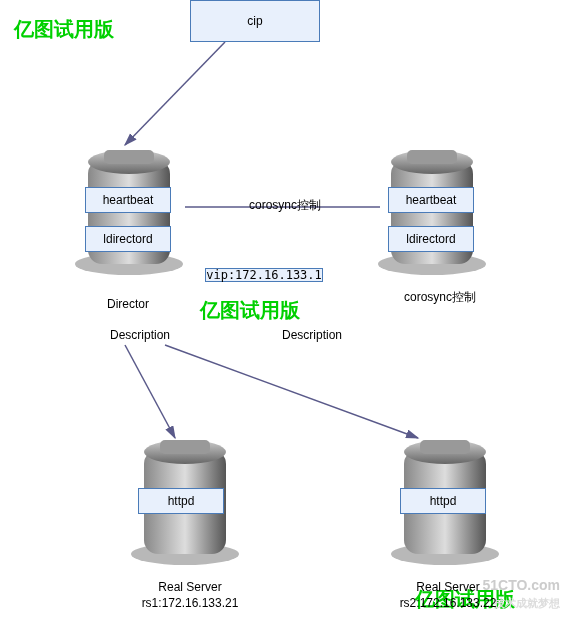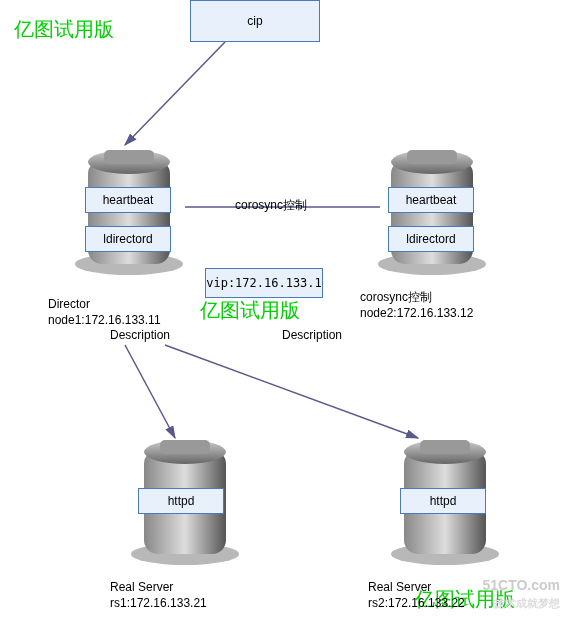--- a/index.html
+++ b/index.html
@@ -1,19 +1,19 @@
 <!DOCTYPE html>
 <html><head>
 <meta charset="utf-8">
 <style>
   * { box-sizing: border-box; margin: 0; padding: 0; }
   body { width: 566px; height: 621px; position: relative; font-family: Arial, sans-serif; font-size: 12px; background: #fff; overflow: hidden; }
   .box { position: absolute; border: 1px solid #4a7bb8; background: #e8f0fc; display: flex; align-items: center; justify-content: center; text-align: center; padding: 0; }
-  .label { position: absolute; text-align: left; color: #000; font-size: 12px; line-height: 1.3; }
-  .watermark { position: absolute; color: #00d000; font-size: 20px; font-family: "SimSun", serif; font-weight: normal; }
+  .label { position: absolute; text-align: center; color: #000; font-size: 12px; line-height: 1.3; }
+  .watermark { position: absolute; color: #00d000; font-size: 20px; font-family: "SimSun", serif; font-weight: bold; }
   .wm-gray { position: absolute; font-family: Arial, sans-serif; font-size: 14px; font-weight: bold; color: #ccc; }
   svg.arrows { position: absolute; top:0; left:0; width:566px; height:621px; pointer-events:none; }
 </style>
 </head>
 <body>
 
 <div class="watermark" style="left:14px; top:16px;">亿图试用版</div>
 <div class="watermark" style="left:200px; top:297px;">亿图试用版</div>
 <div class="watermark" style="left:415px; top:586px;">亿图试用版</div>
 <div class="wm-gray" style="right:6px; bottom:28px;">51CTO.com</div>
@@ -57,43 +57,41 @@
   <rect x="32" y="8" width="50" height="14" rx="5" fill="#999"></rect>
 </svg>
 <div class="box" style="left:85px; top:187px; width:86px; height:26px;">
     <span>heartbeat</span>
   </div>
 <div class="box" style="left:85px; top:226px; width:86px; height:26px;">
     <span>ldirectord</span>
   </div>
 <div class="label" style="left:48px; top:290px; width:160px;margin-top:7px;">
   <span>Director</span><br>
-  <span>node1:172.16.133.11</span>
 </div>
 
 <svg style="position:absolute; left:375px; top:142px;" width="115" height="135">
   <ellipse cx="57" cy="122" rx="54" ry="11" fill="#333" opacity="0.35"></ellipse>
   <rect x="16" y="18" width="82" height="104" rx="14" fill="url(#g1)"></rect>
   <ellipse cx="57" cy="20" rx="41" ry="12" fill="url(#g2)"></ellipse>
   <rect x="32" y="8" width="50" height="14" rx="5" fill="#999"></rect>
 </svg>
 <div class="box" style="left:388px; top:187px; width:86px; height:26px;">
     <span>heartbeat</span>
   </div>
 <div class="box" style="left:388px; top:226px; width:86px; height:26px;">
     <span>ldirectord</span>
   </div>
 <div class="label" style="left:360px; top:290px; width:160px;">
   <span>corosync控制</span><br>
-  <span>node2:172.16.133.12</span>
 </div>
 
 <div class="label" style="left:235px; top:198px; width:100px;">corosync控制</div>
 
-<div class="box" style="left:205px; top:268px; width:118px; height:30px; font-family:monospace;">
+<div class="box" style="left:205px; top:268px; width:118px; height:14px; font-family:monospace;">
     <span>vip:172.16.133.1</span>
   </div>
 
 <div class="label" style="left:110px; top:328px;">Description</div>
 <div class="label" style="left:282px; top:328px;">Description</div>
 
 <svg style="position:absolute; left:128px; top:432px;" width="115" height="135">
   <ellipse cx="57" cy="122" rx="54" ry="11" fill="#333" opacity="0.35"></ellipse>
   <rect x="16" y="18" width="82" height="104" rx="14" fill="url(#g1)"></rect>
   <ellipse cx="57" cy="20" rx="41" ry="12" fill="url(#g2)"></ellipse>

